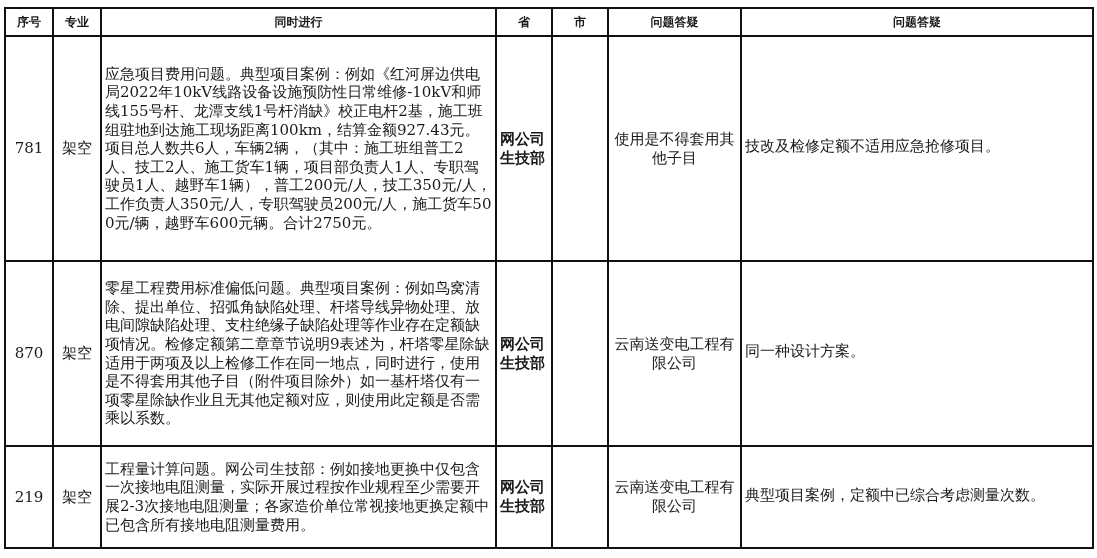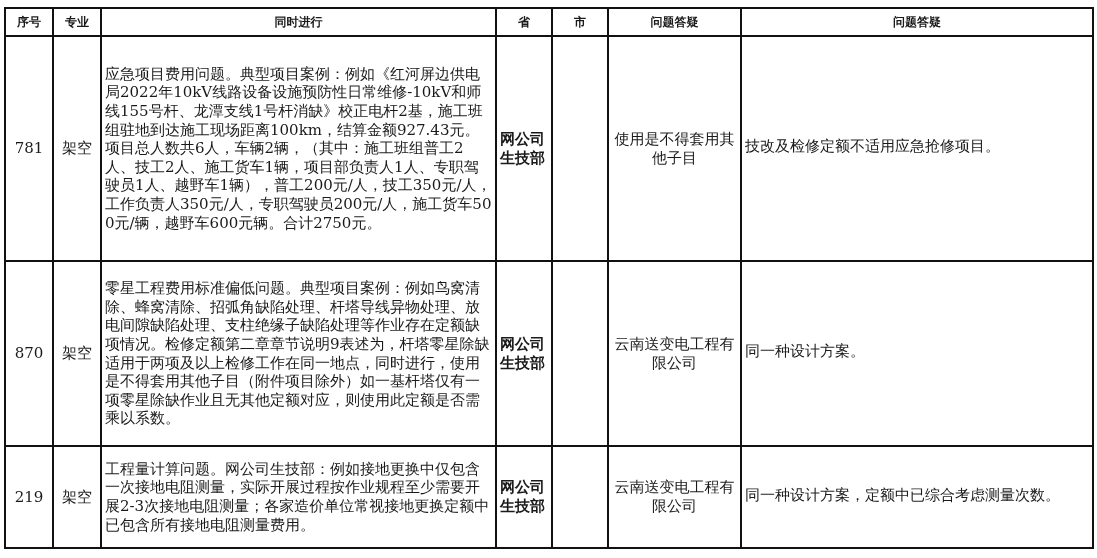--- a/index.html
+++ b/index.html
@@ -44,29 +44,29 @@
       <td class="c">架空</td>
       <td class="desc">应急项目费用问题。典型项目案例：例如《红河屏边供电局2022年10kV线路设备设施预防性日常维修-10kV和师线155号杆、龙潭支线1号杆消缺》校正电杆2基，施工班组驻地到达施工现场距离100km，结算金额927.43元。项目总人数共6人，车辆2辆，（其中：施工班组普工2人、技工2人、施工货车1辆，项目部负责人1人、专职驾驶员1人、越野车1辆），普工200元/人，技工350元/人，工作负责人350元/人，专职驾驶员200元/人，施工货车500元/辆，越野车600元辆。合计2750元。</td>
       <td class="prov">网公司生技部</td>
       <td class="c"></td>
       <td class="c">使用是不得套用其他子目</td>
       <td class="ans">技改及检修定额不适用应急抢修项目。</td>
     </tr>
     <tr style="height:185px">
       <td class="c">870</td>
       <td class="c">架空</td>
-      <td class="desc">零星工程费用标准偏低问题。典型项目案例：例如鸟窝清除、蜂窝清除、招弧角缺陷处理、杆塔导线异物处理、放电间隙缺陷处理、支柱绝缘子缺陷处理等作业存在定额缺项情况。检修定额第二章章节说明9表述为，杆塔零星除缺适用于两项及以上检修工作在同一地点，同时进行，使用是不得套用其他子目（附件项目除外）如一基杆塔仅有一项零星除缺作业且无其他定额对应，则使用此定额是否需乘以系数。</td>
+      <td class="desc">零星工程费用标准偏低问题。典型项目案例：例如鸟窝清除、提出单位、招弧角缺陷处理、杆塔导线异物处理、放电间隙缺陷处理、支柱绝缘子缺陷处理等作业存在定额缺项情况。检修定额第二章章节说明9表述为，杆塔零星除缺适用于两项及以上检修工作在同一地点，同时进行，使用是不得套用其他子目（附件项目除外）如一基杆塔仅有一项零星除缺作业且无其他定额对应，则使用此定额是否需乘以系数。</td>
       <td class="prov">网公司生技部</td>
       <td class="c"></td>
       <td class="c">云南送变电工程有限公司</td>
       <td class="ans">同一种设计方案。</td>
     </tr>
     <tr style="height:102px">
       <td class="c">219</td>
       <td class="c">架空</td>
       <td class="desc">工程量计算问题。网公司生技部：例如接地更换中仅包含一次接地电阻测量，实际开展过程按作业规程至少需要开展2-3次接地电阻测量；各家造价单位常视接地更换定额中已包含所有接地电阻测量费用。</td>
       <td class="prov">网公司生技部</td>
       <td class="c"></td>
       <td class="c">云南送变电工程有限公司</td>
-      <td class="ans">同一种设计方案，定额中已综合考虑测量次数。</td>
+      <td class="ans">典型项目案例，定额中已综合考虑测量次数。</td>
     </tr>
   </tbody>
 </table>
 
 </body></html>

